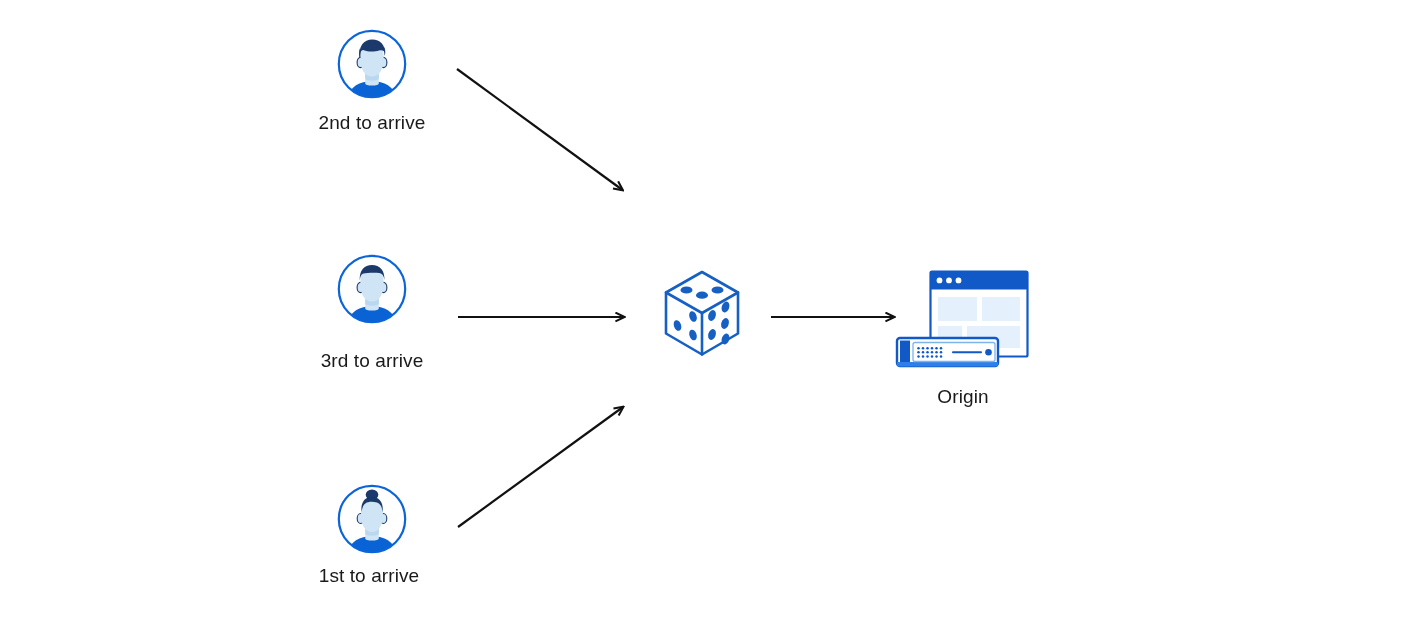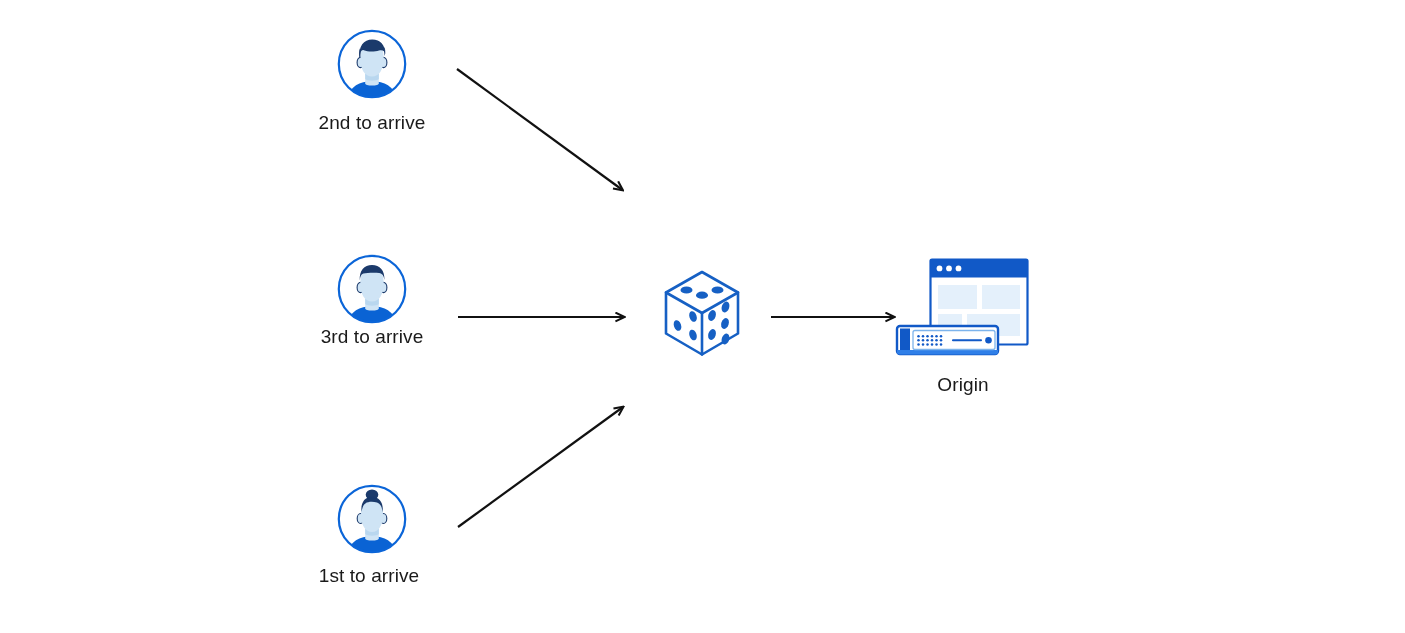--- a/index.html
+++ b/index.html
@@ -118,21 +118,21 @@
         <ellipse cx="25.6" cy="35.5" rx="3.5" ry="5.1" fill="none" stroke="#1b3a6b" stroke-width="1.1"></ellipse>
         <ellipse cx="48.4" cy="35.5" rx="3.5" ry="5.1" fill="none" stroke="#1b3a6b" stroke-width="1.1"></ellipse>
         <path d="M25.3,31.5 C25.3,20.6 29.8,15.2 37,15.2 C44.2,15.2 48.7,20.6 48.7,31.5
                  C48.7,42.6 44.0,49.6 37,49.6 C30.0,49.6 25.3,42.6 25.3,31.5 Z" fill="#cfe4f5"></path>
         <path d="M24.8,28.6 C24.0,18.8 29.2,13.0 37.0,13.0 C44.8,13.0 50.0,18.6 49.4,28.0
                  C48.8,23.6 47.2,21.4 44.2,21.0 C40.0,20.4 32.0,20.6 28.4,21.6
                  C26.2,22.2 25.2,24.4 24.8,28.6 Z" fill="#1b3a6b"></path>
       </g>
       <circle cx="37" cy="37" r="33.2" fill="none" stroke="#0b65d8" stroke-width="2.2"></circle>
     </svg>
-    <div class="node-label" style="left:-41px; top:74px; width:156px;">3rd to arrive</div>
+    <div class="node-label" style="left:-41px; top:98px; width:156px;">3rd to arrive</div>
   </div>
 
   <div class="node" style="left:335px; top:482px;">
     <svg class="avatar-wrap" width="74" height="74" viewBox="0 0 74 74">
       <defs>
         <clipPath id="clipC">
             <circle cx="37" cy="37" r="33.2"></circle>
           </clipPath>
       </defs>
       <circle cx="37" cy="37" r="33.2" fill="#ffffff"></circle>
@@ -181,21 +181,21 @@
       </g>
 
       <g fill="#1660c4">
         <ellipse cx="33.0" cy="48.5" rx="3.6" ry="5.5" transform="rotate(-18 33.0 48.5)"></ellipse>
         <ellipse cx="17.5" cy="57.5" rx="3.6" ry="5.5" transform="rotate(-18 17.5 57.5)"></ellipse>
         <ellipse cx="33.0" cy="67.0" rx="3.6" ry="5.5" transform="rotate(-18 33.0 67.0)"></ellipse>
       </g>
     </svg>
   </div>
 
-  <div class="node" style="left:893px; top:254px;">
+  <div class="node" style="left:893px; top:266px;">
     <svg width="140" height="108" viewBox="0 0 140 108">
 
       <g>
         <rect x="37.5" y="5.5" width="97" height="85" rx="1.5" fill="#ffffff" stroke="#1159c7" stroke-width="2.2"></rect>
         <path d="M37.5,5.5 L134.5,5.5 L134.5,23.5 L37.5,23.5 Z" fill="#1159c7"></path>
         <circle cx="46.5" cy="14.4" r="2.9" fill="#ffffff"></circle>
         <circle cx="56.0" cy="14.4" r="2.9" fill="#ffffff"></circle>
         <circle cx="65.5" cy="14.4" r="2.9" fill="#ffffff"></circle>
         <rect x="45" y="31" width="39" height="24" fill="#e4f0fb"></rect>
         <rect x="89" y="31" width="38" height="24" fill="#e4f0fb"></rect>

